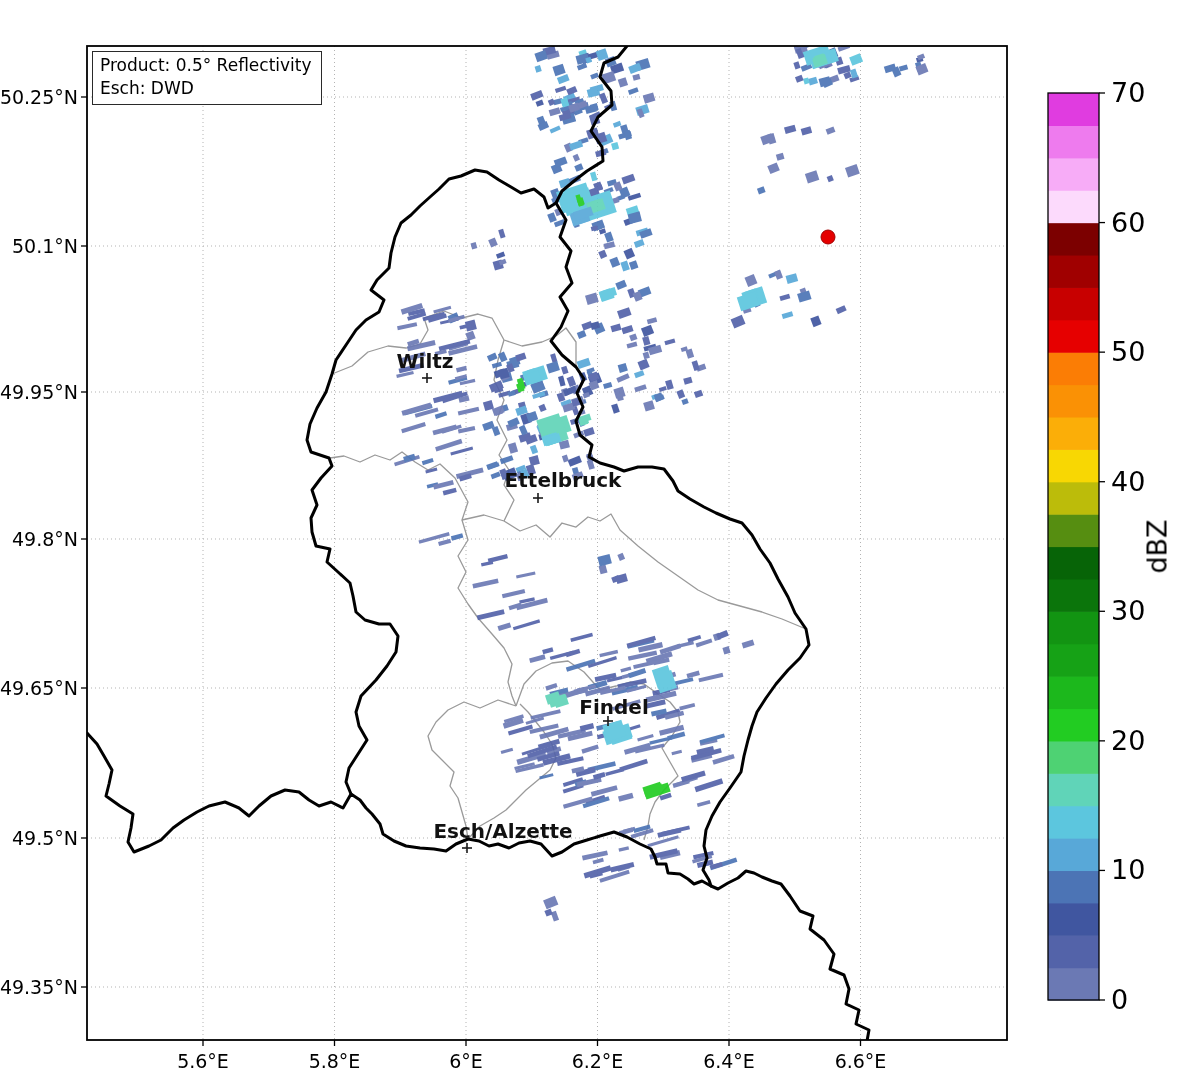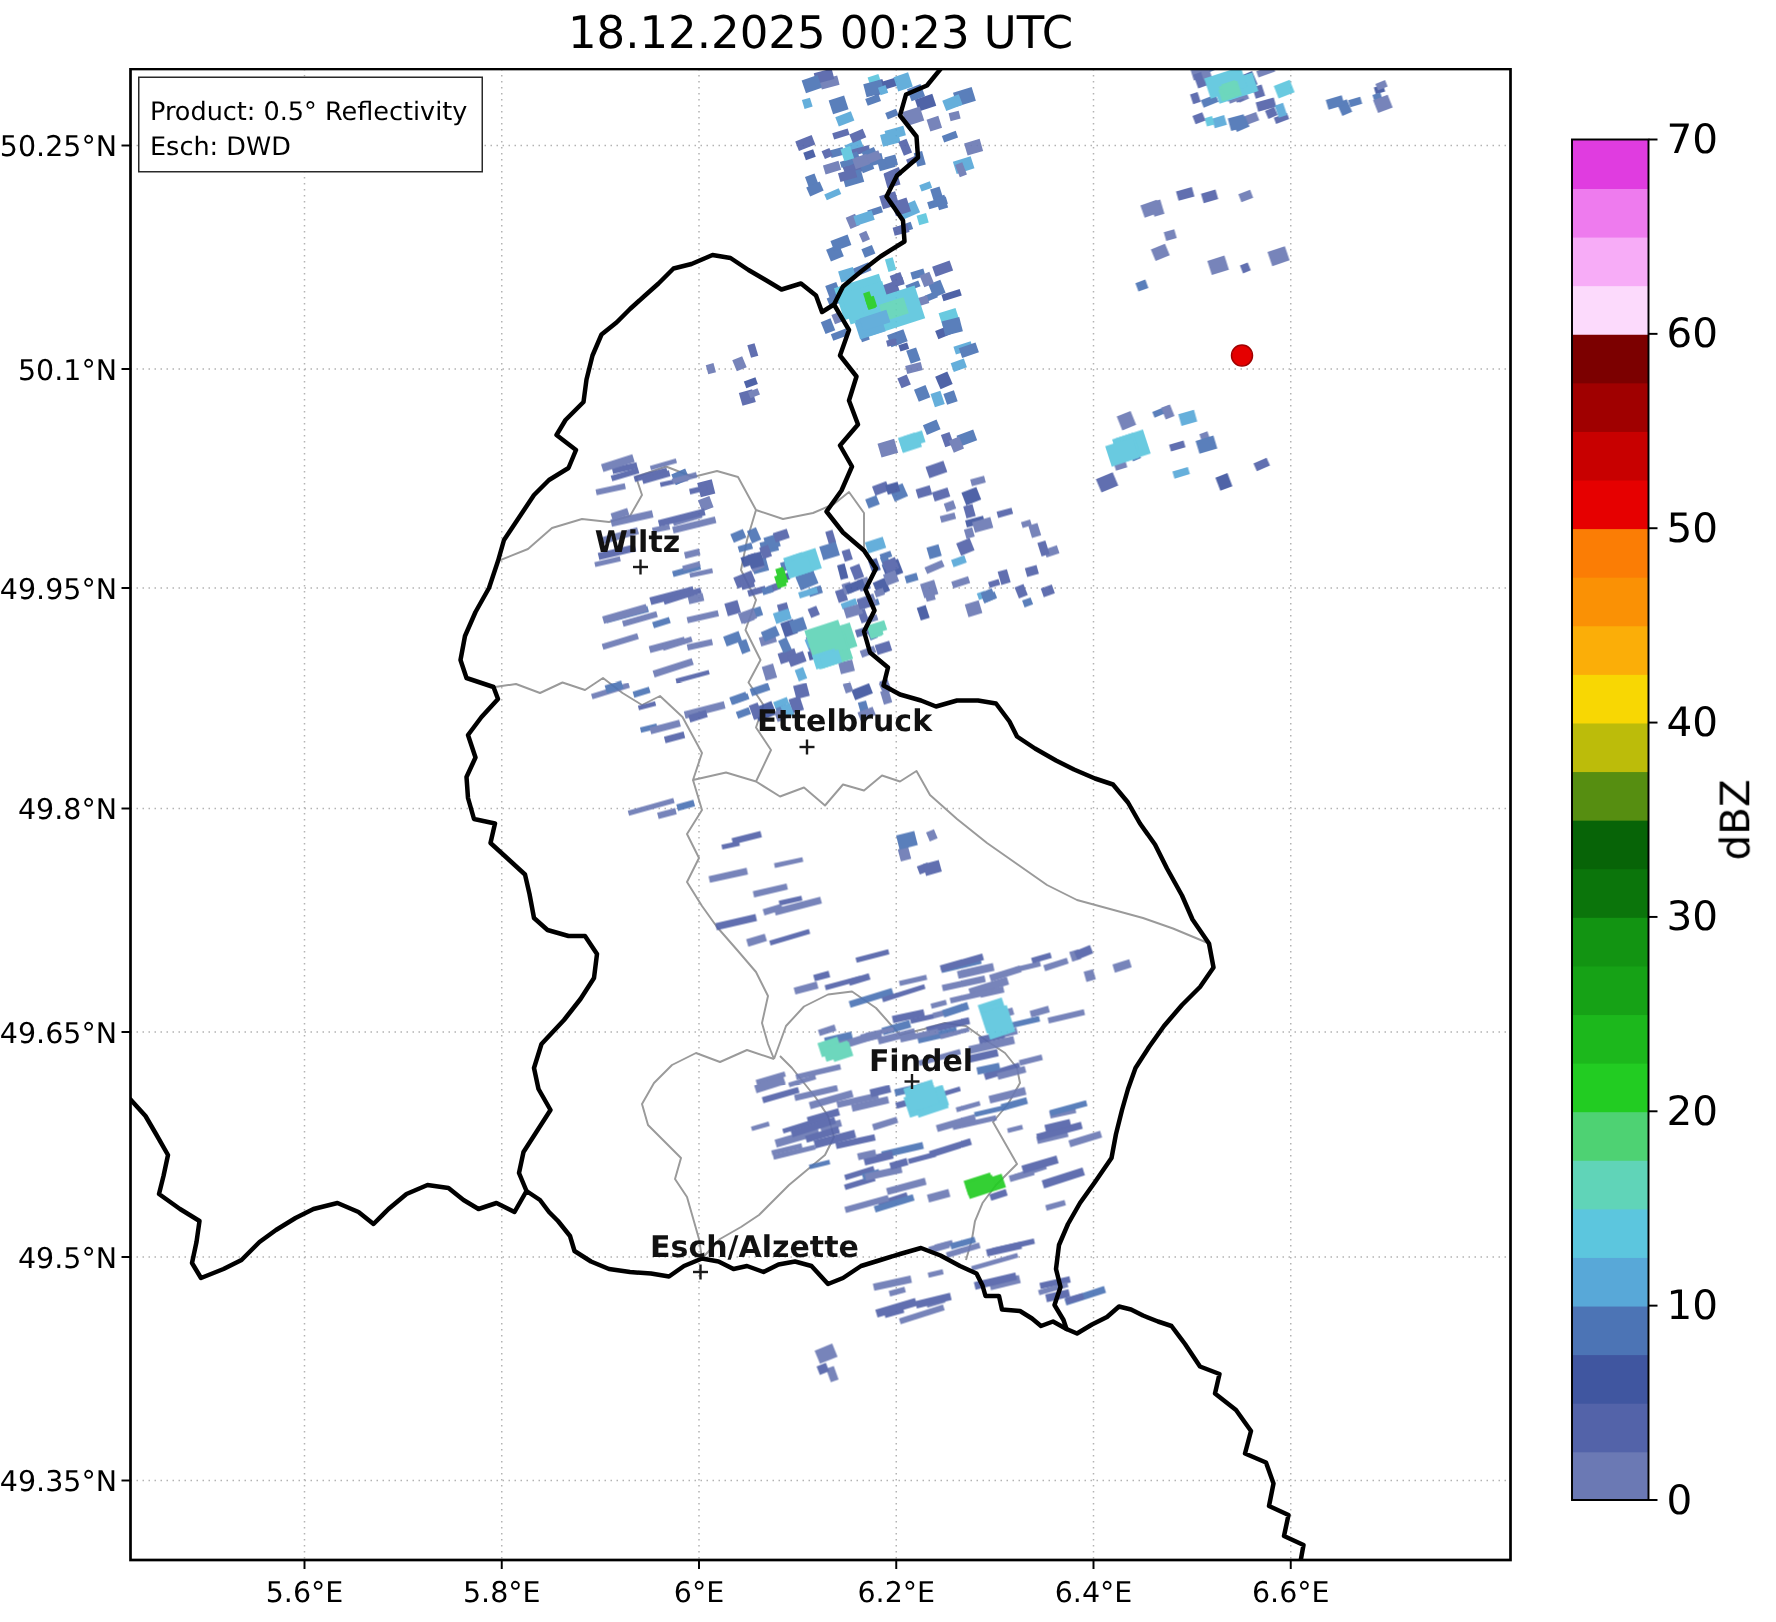--- a/index.html
+++ b/index.html
@@ -2,28 +2,27 @@
 <html><head>
 <meta charset="utf-8">
 <style>
   html,body{margin:0;padding:0;background:#fff;}
   .figure{position:relative;width:1184px;height:1081px;background:#ffffff;
           font-family:"DejaVu Sans","Liberation Sans",sans-serif;overflow:hidden;}
   .fig-title{position:absolute;top:5px;left:547px;transform:translateX(-50%);
              font-size:30px;color:#000;white-space:nowrap;z-index:2;}
   #map-svg{position:absolute;left:0;top:0;z-index:1;}
   .infobox{position:absolute;left:92px;top:51px;z-index:3;background:#ffffff;
-           border:1.5px solid #2a2a2a;padding:12px 9px 4px 7px;font-size:17px;
+           border:1.5px solid #2a2a2a;padding:2px 9px 4px 7px;font-size:17px;
            line-height:23px;color:#000;white-space:nowrap;}
 </style>
 </head>
 <body>
 
 <div class="figure">
-  <div class="fig-title">18.12.2025 00:23 UTC</div>
   <svg id="map-svg" width="1184" height="1081">
       <defs>
         <clipPath id="mapclip">
           <rect x="87" y="46" width="920" height="994"></rect>
         </clipPath>
       </defs>
       <g>
         <line x1="203" y1="46" x2="203" y2="1040" stroke="#b3b3b3" stroke-width="1" stroke-dasharray="1 3"></line>
         <line x1="203" y1="1040" x2="203" y2="1046" stroke="#000" stroke-width="1.3"></line>
         <text x="203" y="1068" text-anchor="middle" font-size="19px" fill="#000">5.6°E</text>

